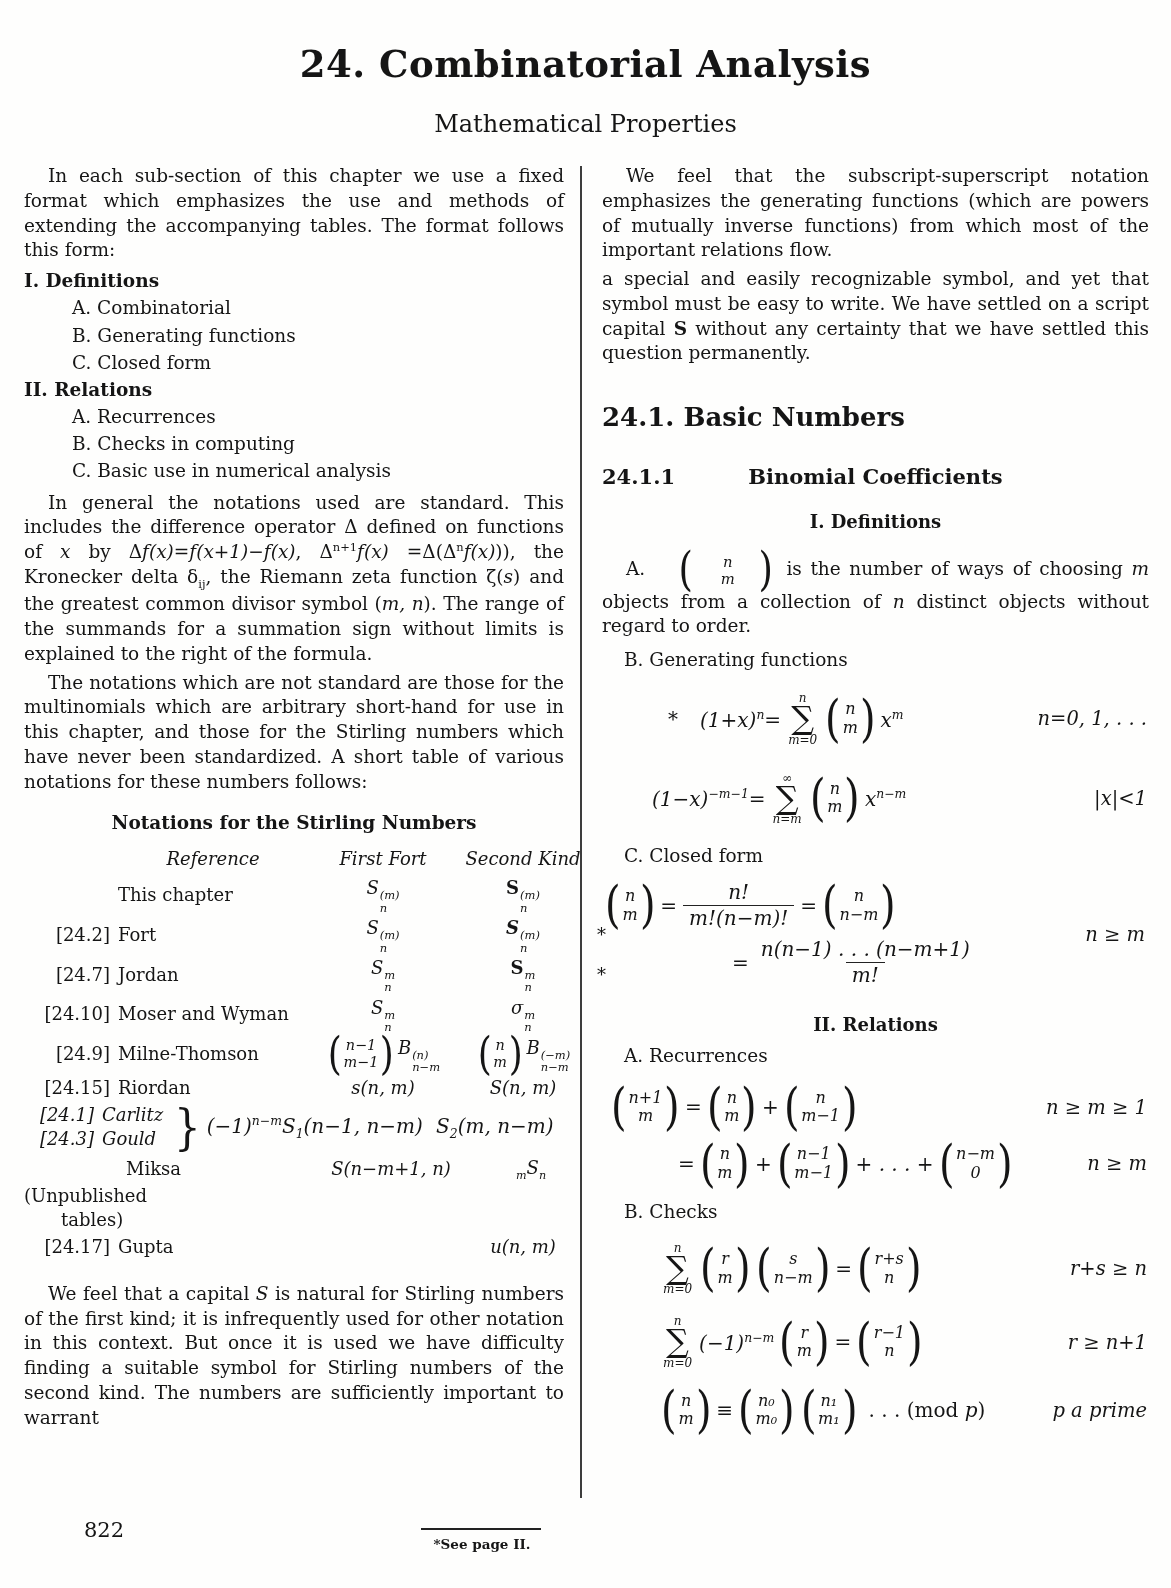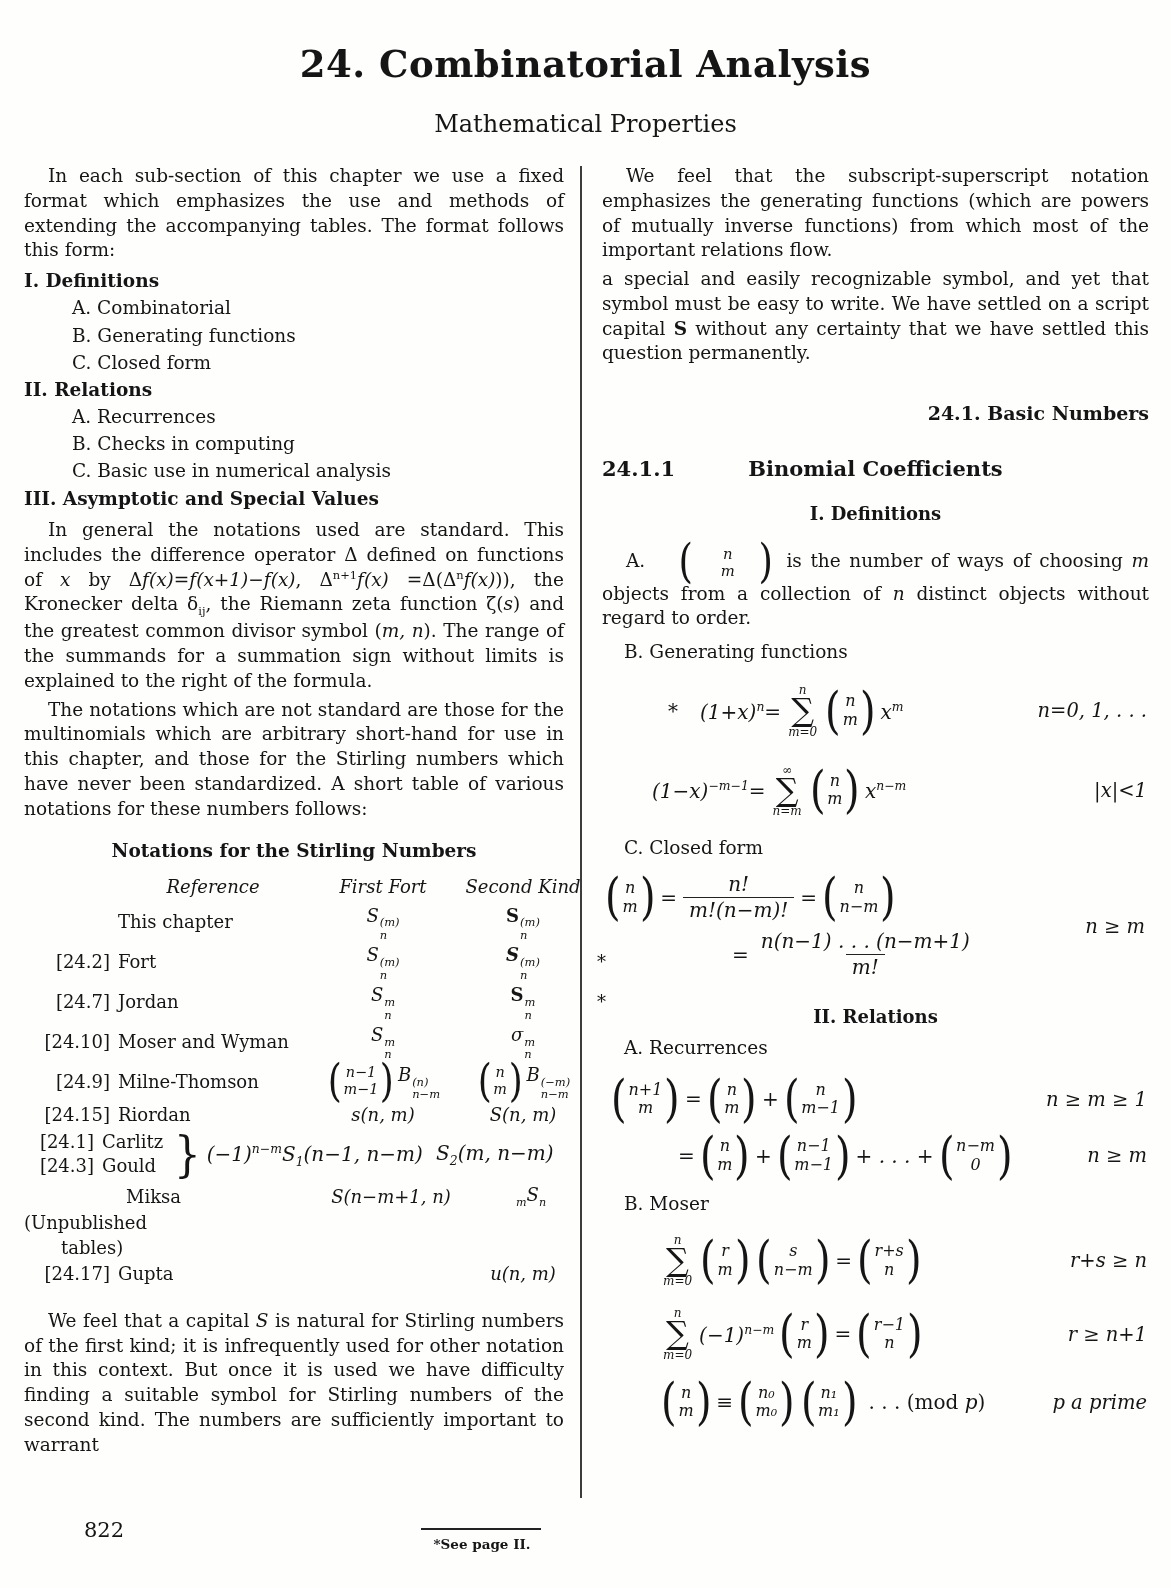--- a/index.html
+++ b/index.html
@@ -48,21 +48,21 @@
   .sum .lim{ font-size:12px; font-style:italic; }
   .sum .sig{ font-size:32px; line-height:.92; font-style:normal; }
 
   .frac{ display:inline-flex; flex-direction:column; align-items:center; font-style:italic; line-height:1.25; margin:0 4px; text-align:center;}
   .frac .num{ padding:0 6px; }
   .frac .den{ border-top:1.5px solid #222; padding:0 6px; }
 
   .ss{ display:inline-flex; flex-direction:column; align-items:flex-start; font-size:11.5px; line-height:1.1; vertical-align:-.4em; margin-left:1px; font-style:italic;}
 
   
-  .h-basic{ text-align:right; font-weight:bold; font-size:19px; margin-top:36px; }
+  .h-basic{ text-align:left; font-weight:bold; font-size:26px; margin-top:36px; }
   .sec-row{ position:relative; text-align:center; font-weight:bold; font-size:21px; margin-top:32px; }
   .sec-num{ position:absolute; left:0; }
   .h-defs{ text-align:center; font-weight:bold; font-size:18px; margin-top:22px; }
   .h-rel{ text-align:center; font-weight:bold; font-size:18px; margin-top:26px; }
   .def-label{ font-size:18.5px; margin:10px 0 2px 22px; }
 
   .f-gen1{ margin:22px 0 26px 0; padding-left:64px; }
   .f-gen2{ margin:0 0 20px 0; padding-left:48px; }
   .f-closed{ position:relative; margin-top:14px; }
   .f-c2{ padding-left:128px; margin-top:6px; }
@@ -78,21 +78,21 @@
   .t-num{ width:86px; text-align:right; padding-right:8px; flex:none;}
   .t-name{ width:190px; flex:none;}
   .t-first{ width:150px; display:flex; justify-content:center; flex:none; font-size:18px;}
   .t-second{ width:130px; display:flex; justify-content:center; flex:none; font-size:18px;}
   .t-star{ width:18px; text-align:right; flex:none;}
   .t-head{ font-style:italic; margin-bottom:2px;}
   .t-head .t-name{ text-align:center; }
   .t-row .formula .t{ margin:0 1px; }
   .cg{ display:flex; align-items:center; margin:2px 0;}
   .cg-left{ width:150px; flex:none;}
-  .cg-line{ display:flex; line-height:1.35;}
+  .cg-line{ display:flex; line-height:1.35;font-style:italic;}
   .cg-line .cg-num{ width:70px; text-align:right; padding-right:8px; flex:none;}
   .cg-brace{ font-size:42px; font-weight:300; transform:scaleY(1.15); flex:none; margin-right:4px;}
   .cg-first{ flex:1; display:flex; justify-content:center;}
   .cg-second{ width:140px; display:flex; justify-content:center; flex:none;}
   .t-note{ font-size:18px; line-height:1.35;}
   .t-note2{ margin-left:37px; }
   .miksa-name{ margin-left:8px; }
 
   
   .page-num{ position:absolute; left:84px; top:1518px; font-size:21px;}
@@ -114,21 +114,20 @@
 
       <div class="ol">
         <div class="ol-main">I. Definitions</div>
         <div class="ol-sub">A. Combinatorial</div>
         <div class="ol-sub">B. Generating functions</div>
         <div class="ol-sub">C. Closed form</div>
         <div class="ol-main">II. Relations</div>
         <div class="ol-sub">A. Recurrences</div>
         <div class="ol-sub">B. Checks in computing</div>
         <div class="ol-sub">C. Basic use in numerical analysis</div>
-        <div class="ol-main">III. Asymptotic and Special Values</div>
       </div>
 
       <div class="para ind prose"><span class="t">In general the notations used are standard. This includes the difference operator Δ defined on functions of <span class="it">x</span> by Δ<span class="it">f(x)=f(x+1)−f(x)</span>, Δ<sup>n+1</sup><span class="it">f(x)</span> =Δ(Δ<sup>n</sup><span class="it">f(x)</span>)), the Kronecker delta δ<sub>ij</sub>, the Riemann zeta function ζ(<span class="it">s</span>) and the greatest common divisor symbol (<span class="it">m, n</span>).  The range of the summands for a summation sign without limits is explained to the right of the formula.</span></div>
       <div class="para ind">The notations which are not standard are those for the multinomials which are arbitrary short-hand for use in this chapter, and those for the Stirling numbers which have never been standardized.  A short table of various notations for these numbers follows:</div>
 
       <div class="stbl">
         <div class="stbl-title">Notations for the Stirling Numbers</div>
         <div class="t-row t-head">
           <span class="t-num"></span>
           <span class="t-name">Reference</span>
@@ -434,21 +433,21 @@
               <span class="bstack">
                 <span>n−m</span>
                 <span>0</span>
               </span>
               <span class="paren">)</span>
             </span>
           </span>
         <span class="side">n ≥ m</span>
       </div>
 
-      <div class="def-label" style="margin-top:16px;">B. Moser</div>
+      <div class="def-label" style="margin-top:16px;">B. Checks</div>
 
       <div class="formula frow f-chk">
         <span class="formula">
             <span class="sum">
               <span class="lim">n</span>
               <span class="sig">∑</span>
               <span class="lim">m=0</span>
             </span>
             <span class="binom">
               <span class="paren">(</span>

